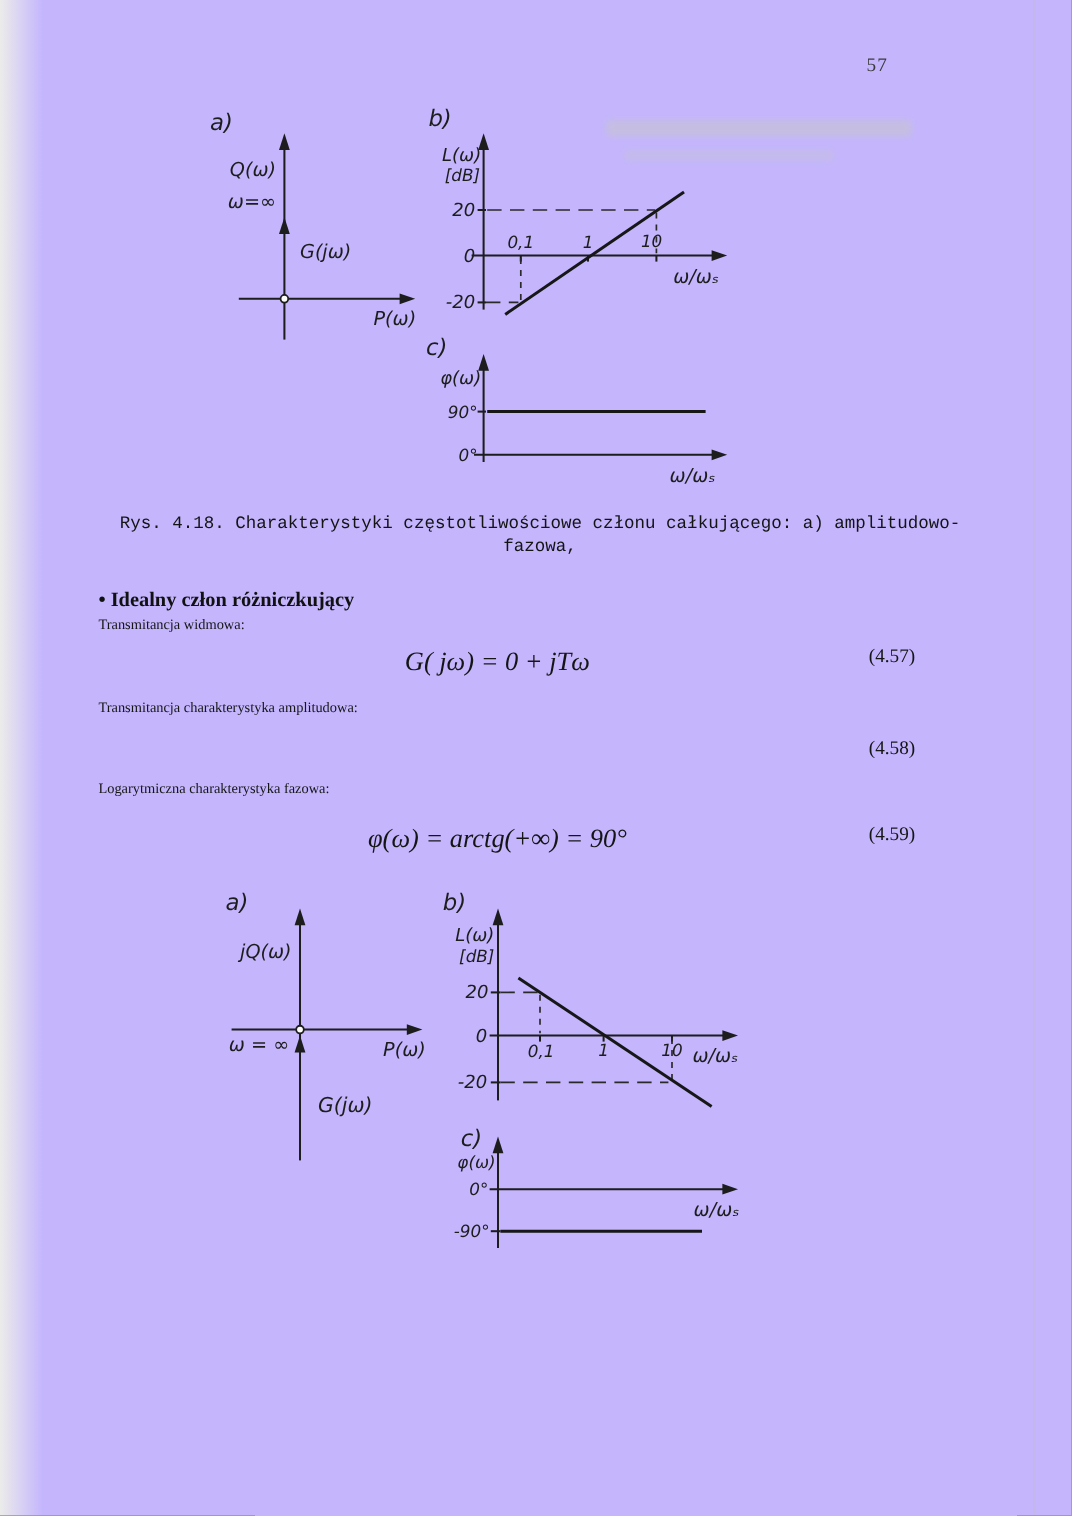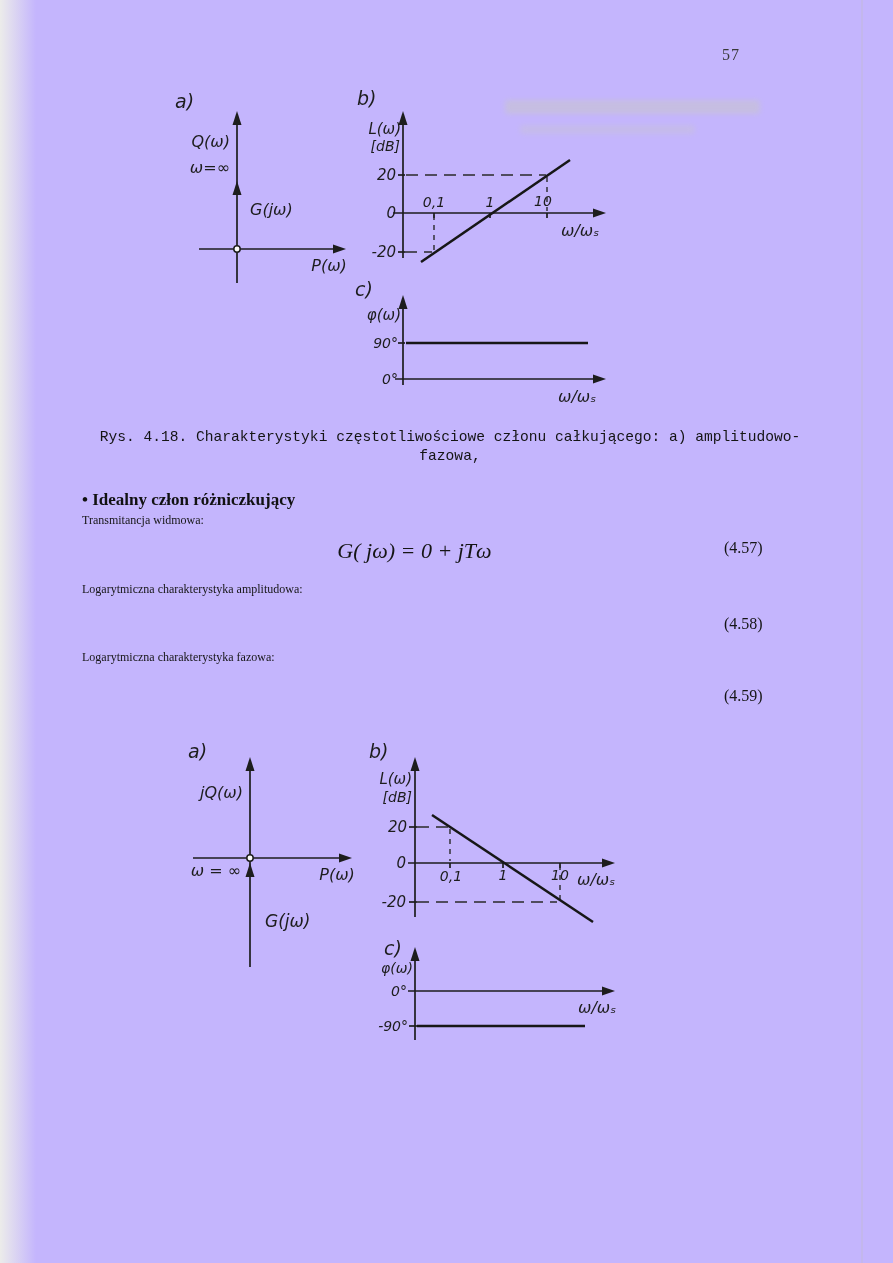--- a/index.html
+++ b/index.html
@@ -102,23 +102,24 @@
   </svg>
 
   <div class="caption cap418">
     <div>Rys. 4.18. Charakterystyki częstotliwościowe członu całkującego: a) amplitudowo-fazowa,</div>
   </div>
 
   <div class="heading">• Idealny człon różniczkujący</div>
   <div class="bodyline" style="top:513px">Transmitancja widmowa:</div>
   <div class="eqrow" style="top:538px">G( jω) = 0 + jTω</div>
   <div class="eqnum" style="top:539px">(4.57)</div>
-  <div class="bodyline" style="top:582px">Logarytmiczna charakterystyka amplitudowa:</div>
+  <div class="bodyline" style="top:582px">Transmitancja charakterystyka amplitudowa:</div>
   <div class="eqnum" style="top:615px">(4.58)</div>
   <div class="bodyline" style="top:650px">Logarytmiczna charakterystyka fazowa:</div>
+  <div class="eqrow" style="top:686px">φ(ω) = arctg(+∞) = 90°</div>
   <div class="eqnum" style="top:687px">(4.59)</div>
 
   <svg class="fig" style="left:180px;top:735px;width:460px;height:310px" viewBox="180 735 460 310">
 
     <text class="flab" x="188" y="758">a)</text>
     <line class="ax" x1="250" y1="967" x2="250" y2="769"></line>
     <polygon class="ah" points="250,757 245.5,771 254.5,771"></polygon>
     <polygon class="ah" points="250,863 245.5,877 254.5,877"></polygon>
     <line class="ax" x1="193" y1="858" x2="342" y2="858"></line>
     <polygon class="ah" points="352,858 339,853.5 339,862.5"></polygon>

